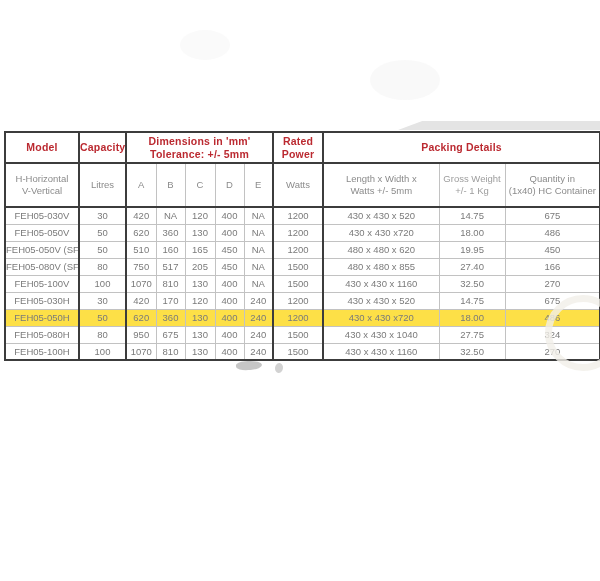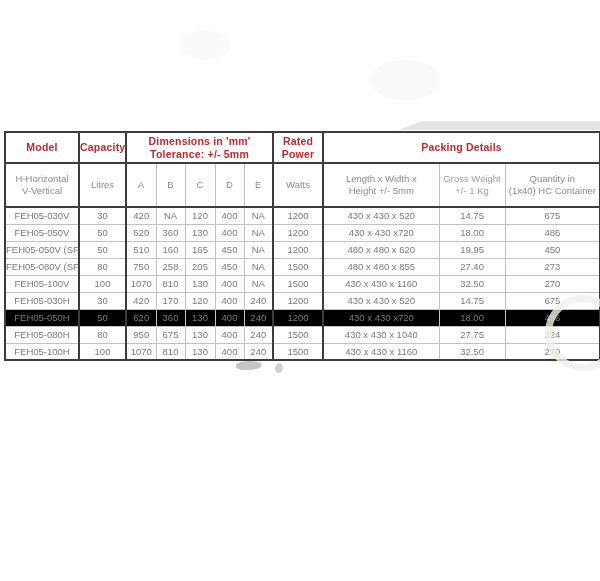--- a/index.html
+++ b/index.html
@@ -48,21 +48,21 @@
     border-bottom:2px solid #3c3c3c;
   }
   tr.data{height:17px;}
   tr.data td{
     color:#7a7a7a;font-size:9.5px;line-height:1;
     border-top:1px solid #c2c2c2;
   }
   tr.data:first-of-type td{border-top:none;}
   td.g,th.g{border-left:2px solid #3c3c3c;}
   td.t,th.t{border-left:1px solid #c2c2c2;}
-  tr.hl td{background:#000000;}
+  tr.hl td{background:#fde047;}
   .faded{color:#9d9d9d;}
 </style>
 </head>
 <body>
 
 <div class="canvas" style="--red:#bb2a31;">
 
   <div class="blob2"></div>
   <div class="blob1"></div>
   <div class="wedge"></div>
@@ -104,21 +104,21 @@
       </th>
       <th class="g">Litres</th>
       <th class="g">A</th>
       <th class="t">B</th>
       <th class="t">C</th>
       <th class="t">D</th>
       <th class="t">E</th>
       <th class="g faded">Watts</th>
       <th class="g">
         <div>Length x Width x</div>
-        <div>Height +/- 5mm</div>
+        <div>Watts +/- 5mm</div>
       </th>
       <th class="t">
         <div class="faded">Gross Weight</div>
         <div class="faded">+/- 1 Kg</div>
       </th>
       <th class="t">
         <div>Quantity in</div>
         <div>(1x40) HC Container</div>
       </th>
     </tr>
@@ -159,28 +159,28 @@
       <td class="t">NA</td>
       <td class="g">1200</td>
       <td class="g">480 x 480 x 620</td>
       <td class="t">19.95</td>
       <td class="t">450</td>
     </tr>
     <tr class="data">
       <td>FEH05-080V (SF)</td>
       <td class="g">80</td>
       <td class="g">750</td>
-      <td class="t">258</td>
+      <td class="t">517</td>
       <td class="t">205</td>
       <td class="t">450</td>
       <td class="t">NA</td>
       <td class="g">1500</td>
       <td class="g">480 x 480 x 855</td>
       <td class="t">27.40</td>
-      <td class="t">273</td>
+      <td class="t">166</td>
     </tr>
     <tr class="data">
       <td>FEH05-100V</td>
       <td class="g">100</td>
       <td class="g">1070</td>
       <td class="t">810</td>
       <td class="t">130</td>
       <td class="t">400</td>
       <td class="t">NA</td>
       <td class="g">1500</td>

